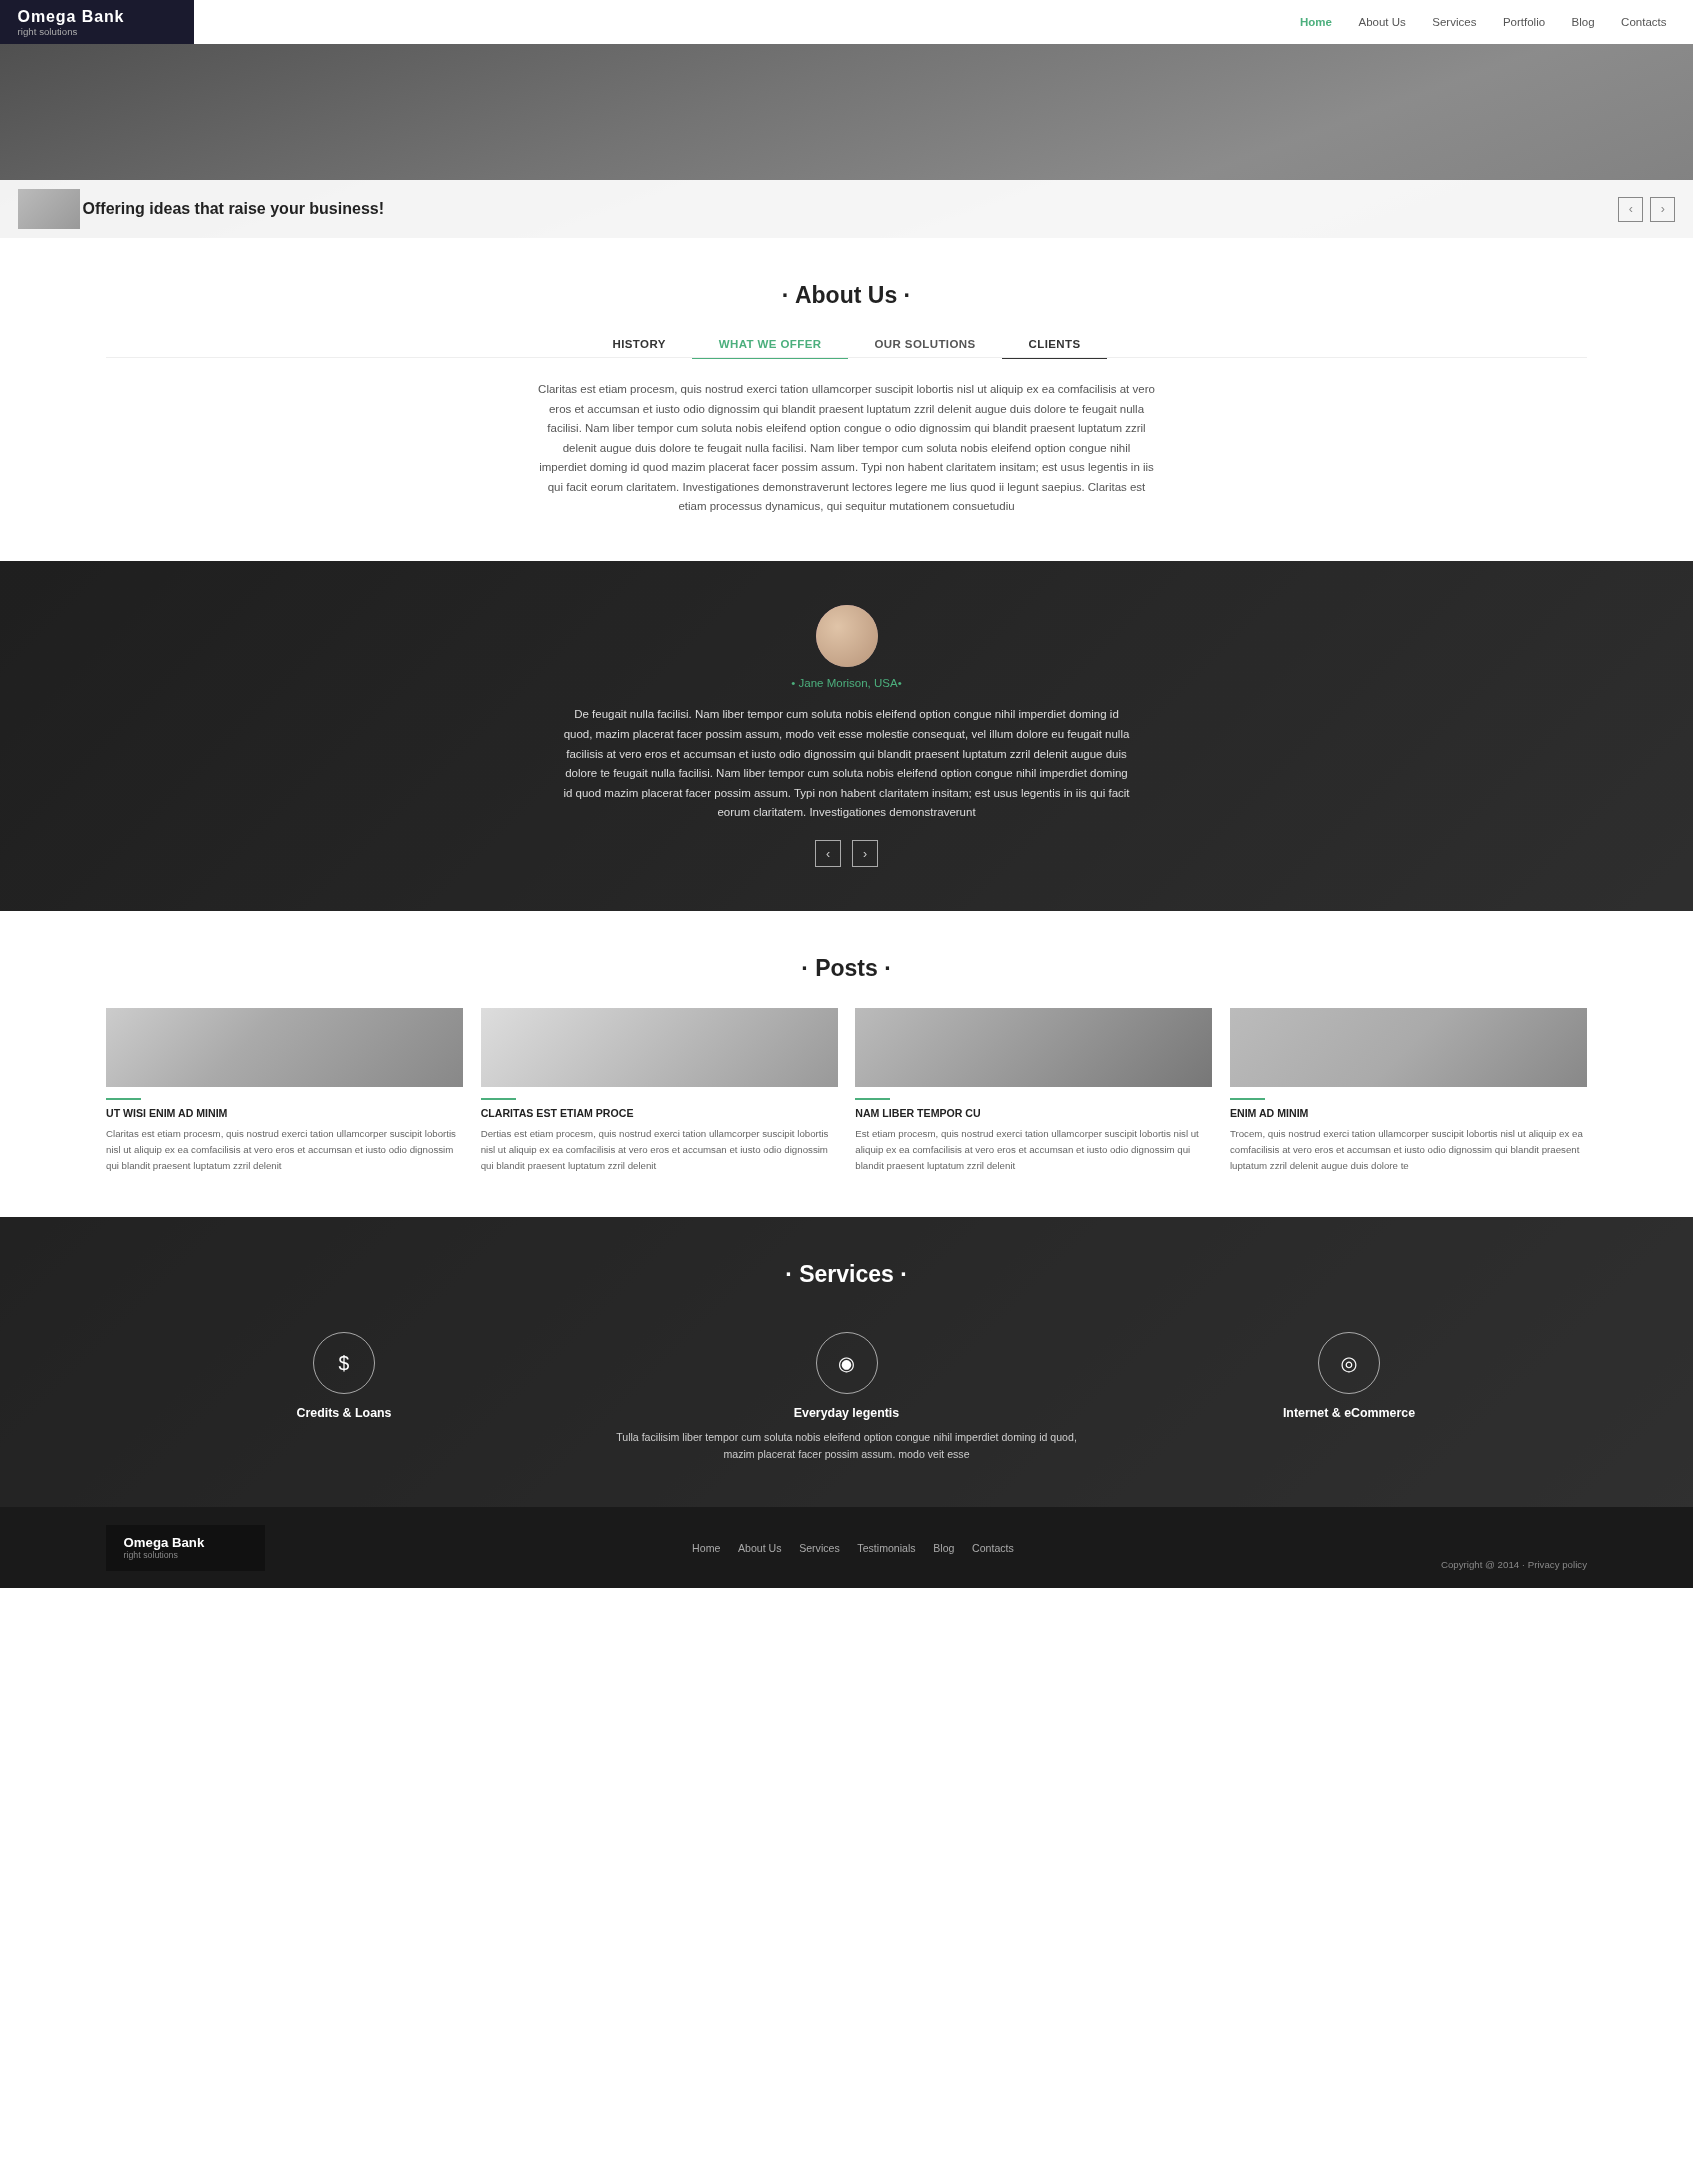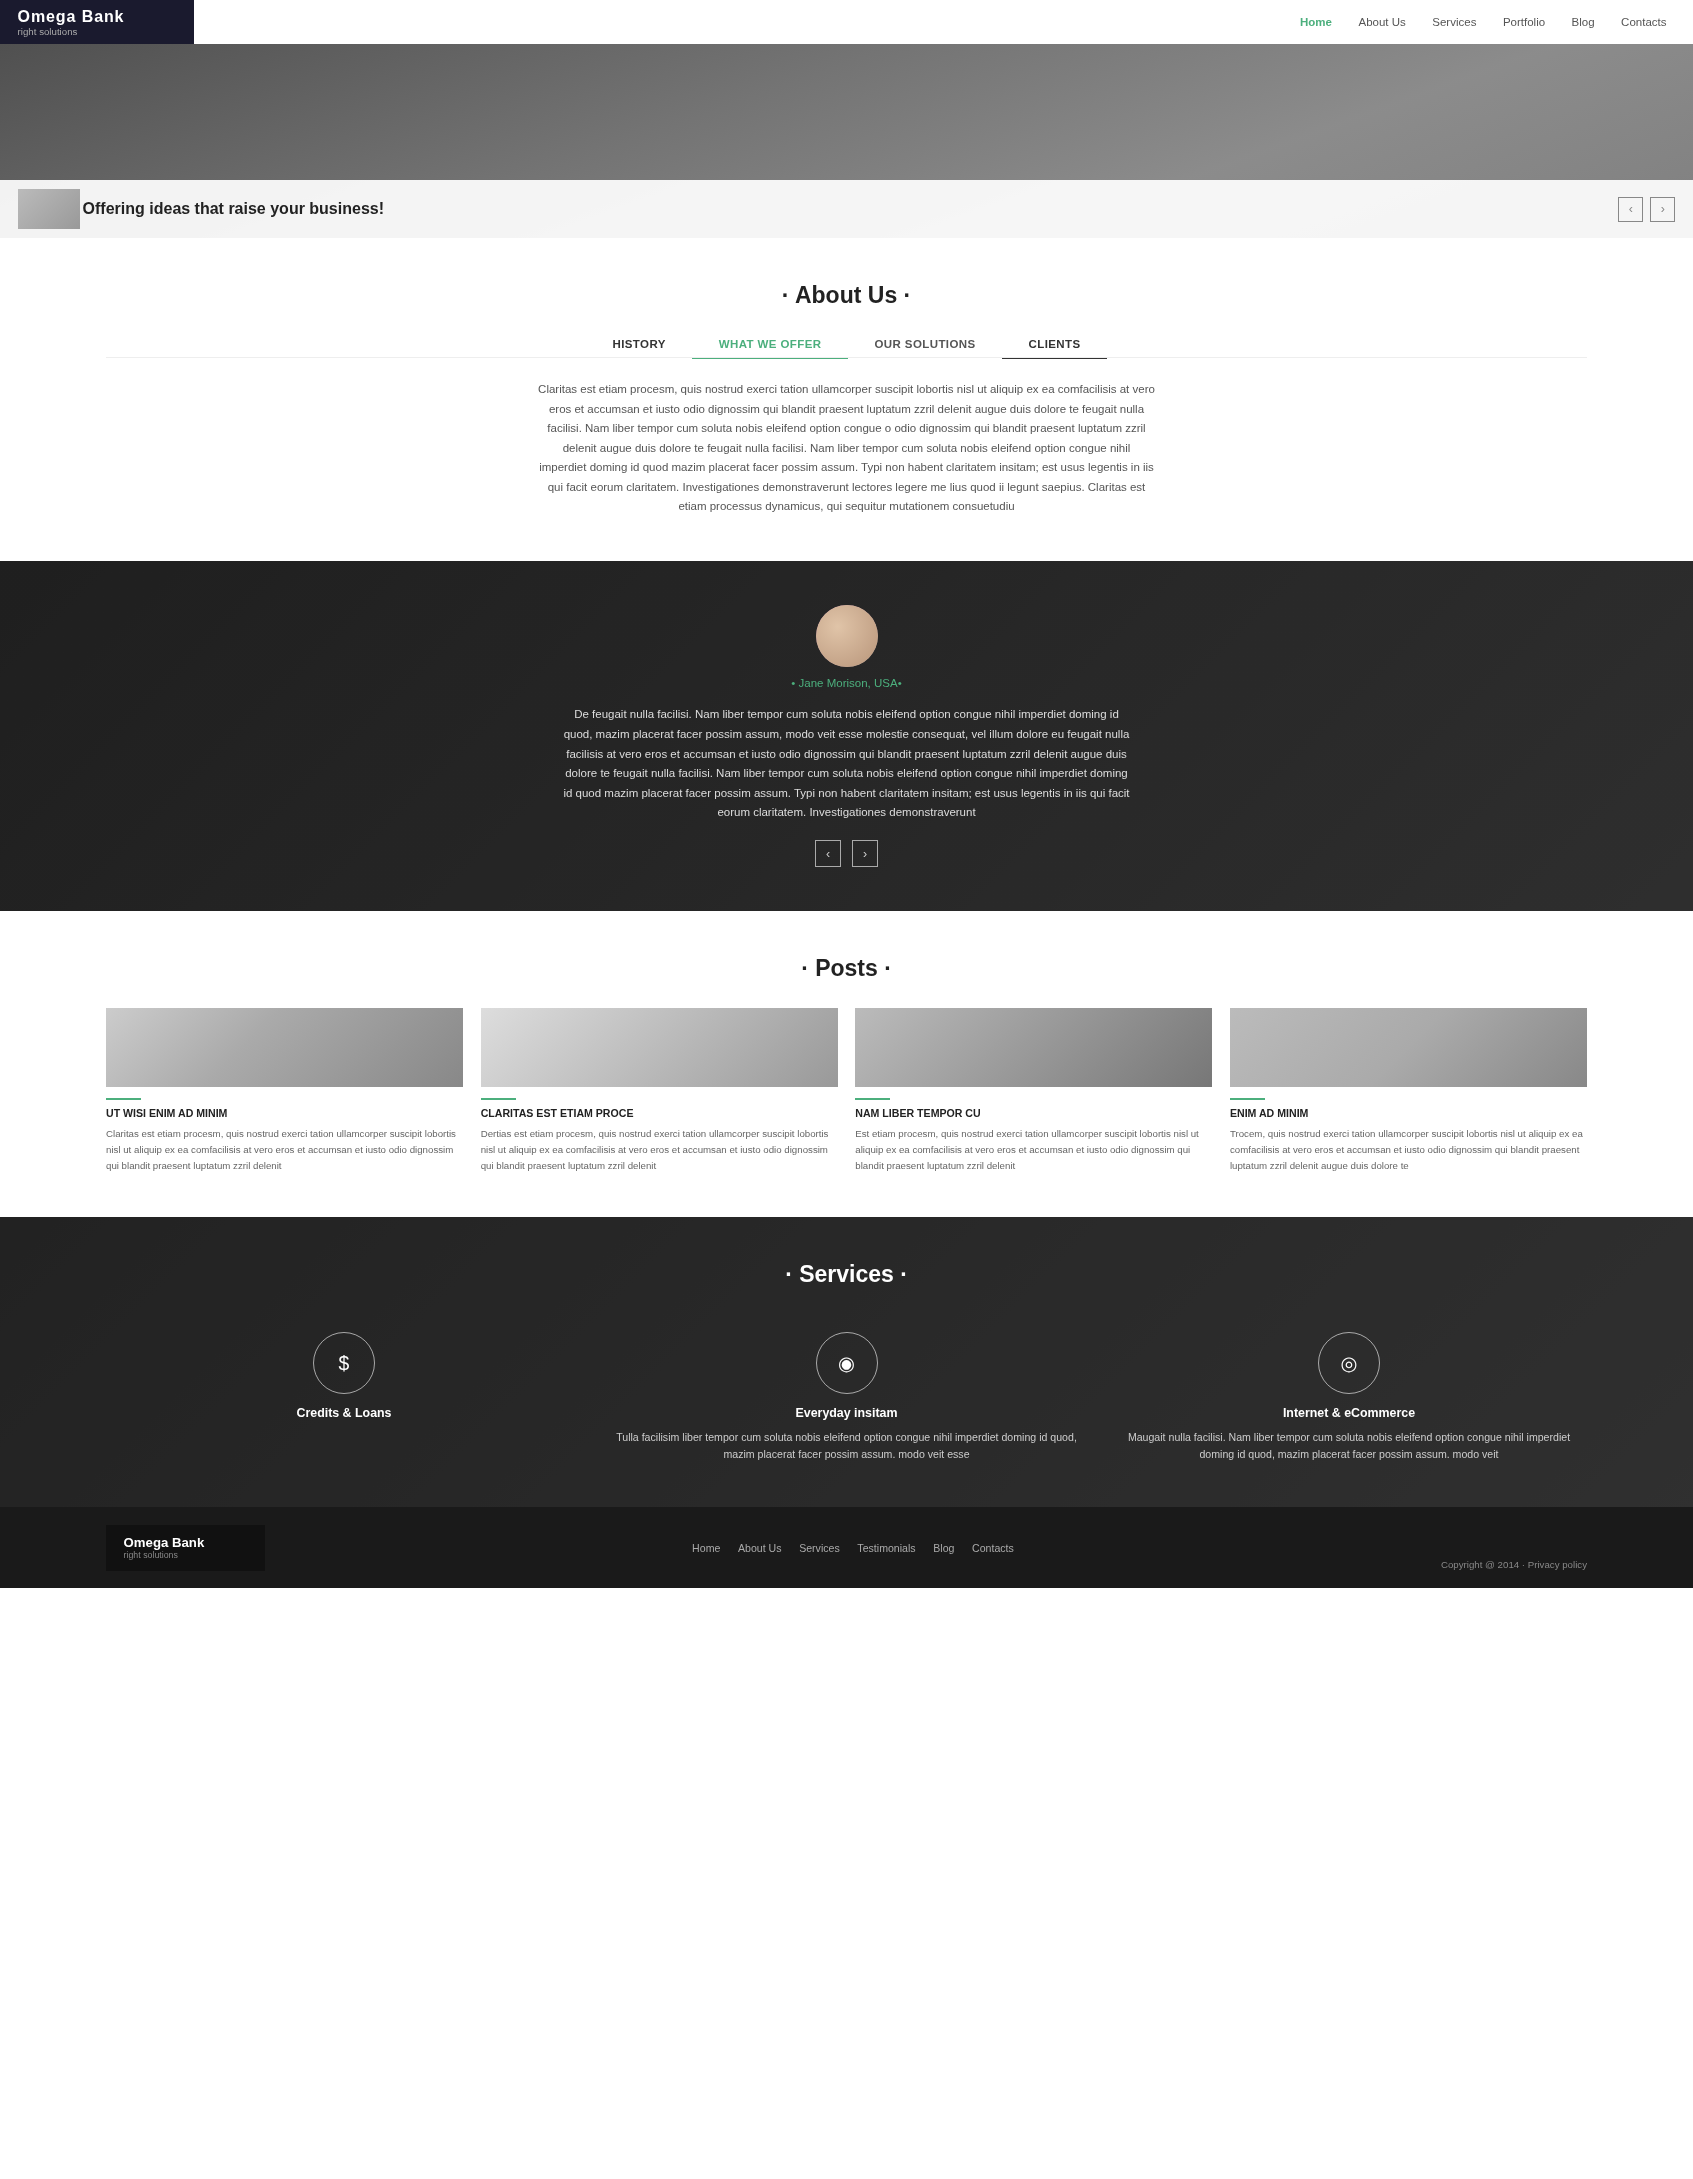--- a/index.html
+++ b/index.html
@@ -432,27 +432,26 @@
 <section class="services-section">
   <div class="services-title">· Services ·</div>
   <div class="services-grid">
 
   <div class="service-item">
     <div class="service-icon-circle">$</div>
     <div class="service-name">Credits &amp; Loans</div>
   </div>
       <div class="service-item">
     <div class="service-icon-circle">◉</div>
-    <div class="service-name">Everyday insitam</div>
+    <div class="service-name">Everyday legentis</div>
     <div class="service-desc">Tulla facilisim liber tempor cum soluta nobis eleifend option congue nihil imperdiet doming id quod, mazim placerat facer possim assum. modo veit esse</div>
   </div>
       <div class="service-item">
     <div class="service-icon-circle">◎</div>
     <div class="service-name">Internet &amp; eCommerce</div>
-    <div class="service-desc">Maugait nulla facilisi. Nam liber tempor cum soluta nobis eleifend option congue nihil imperdiet doming id quod, mazim placerat facer possim assum. modo veit</div>
   </div>
     </div>
 </section>
 
 <footer class="footer">
   <div class="footer-logo-area">
     <div class="footer-logo-title">Omega Bank</div>
     <div class="footer-logo-sub">right solutions</div>
   </div>
   <div class="footer-nav">

